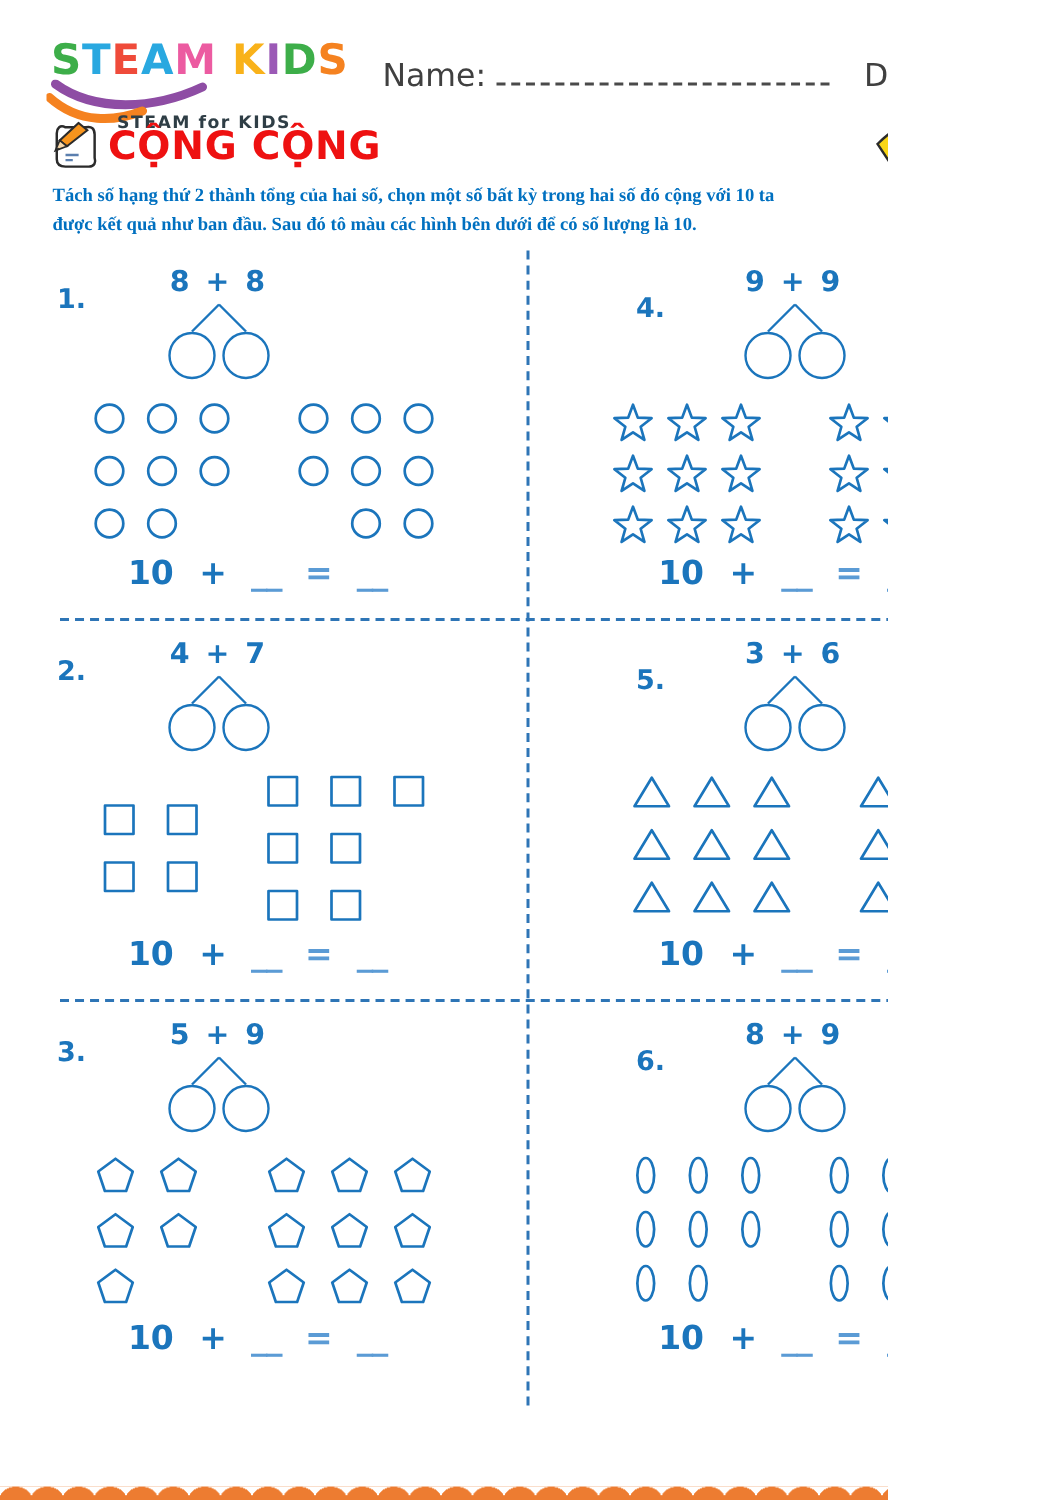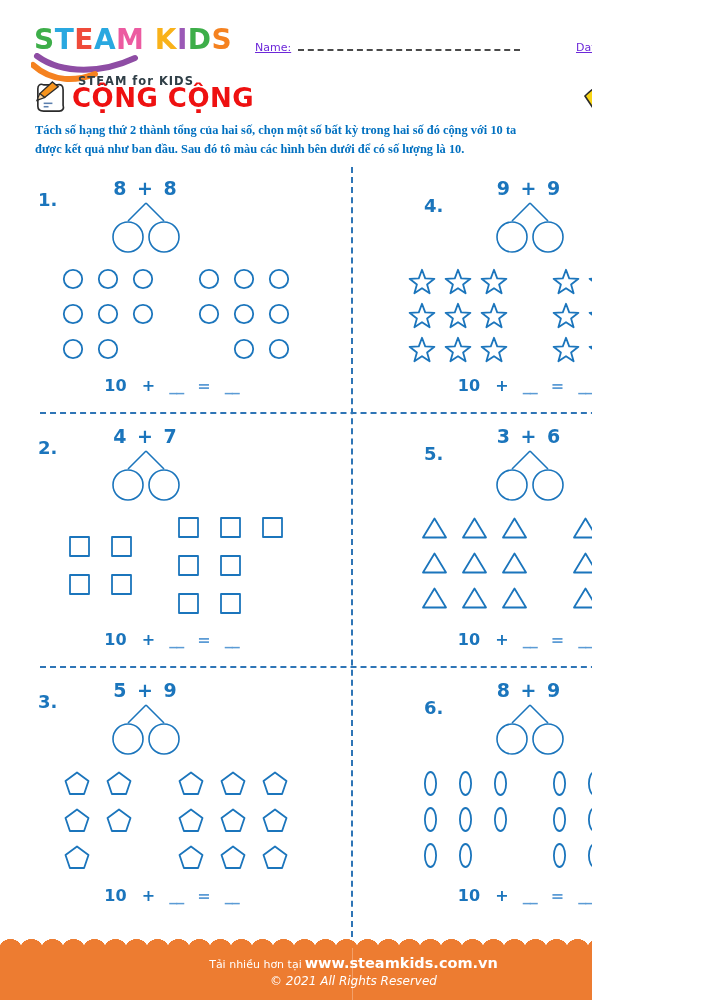--- a/index.html
+++ b/index.html
@@ -7,21 +7,21 @@
   body { font-family:"DejaVu Sans","Liberation Sans",sans-serif; width:707px; height:1000px; }
   .page { position:relative; width:592px; height:1000px; background:#fff; overflow:hidden; }
 
   
   .logo { position:absolute; left:34px; top:26px; }
   .logo-letters { font-size:28px; font-weight:800; line-height:1; letter-spacing:0.5px; }
   .logo-swoosh { position:absolute; left:-3px; top:27px; }
   .logo-tagline { position:absolute; left:44px; top:48px; font-size:11.5px; font-weight:bold;
                   color:#2F3E46; letter-spacing:1px; white-space:nowrap; }
 
-  .field { position:absolute; font-size:11px; color:#6d28d9; white-space:nowrap;text-decoration:underline; }
+  .field { position:absolute; font-size:21px; color:#404040; white-space:nowrap; }
   .name-field { left:255px; top:38px; }
   .date-field { left:576px; top:38px; }
   .dotline { display:inline-block; border-bottom:2px dashed #4a4a4a; height:13px; margin-left:7px; }
   .name-line { width:222px; }
   .date-line { width:102px; }
 
   .title-row { position:absolute; left:32px; top:81px; display:flex; align-items:center; gap:5px; }
   .page-title { font-size:26px; font-weight:800; color:var(--title-red,#EE1111); letter-spacing:0.5px; }
 
   .ruler-art { position:absolute; left:583px; top:56px; }
@@ -42,21 +42,21 @@
   .tree-wrap { margin-top:12px; display:flex; flex-direction:column; align-items:center; }
   .col-l .tree-wrap { transform:translateX(-30px); }
   .equation { font-size:19px; font-weight:600; color:var(--shape-blue,#1B75BC);
               letter-spacing:2px; margin-bottom:1px; }
   .tree-svg { stroke:var(--shape-blue,#1B75BC); fill:none; stroke-width:1.6; }
 
   .groups { display:flex; gap:44px; align-items:center; margin-top:14px; }
   .shape-grid { display:grid; }
   .shape-svg { display:block; }
 
-  .answer { margin-top:auto; margin-bottom:18px; font-size:16px; white-space:nowrap; }
+  .answer { margin-top:auto; margin-bottom:18px; font-size:22px; white-space:nowrap; }
   .cell:nth-child(5) .answer, .cell:nth-child(6) .answer { margin-bottom:30px; }
   .ans-dark { color:var(--shape-blue,#1B75BC); font-weight:600; }
   .ans-plus { margin-left:10px; }
   .ans-light { color:var(--answer-light,#5B9BD5); font-weight:700; }
   .ans-blank { margin:0 9px; letter-spacing:-1px; }
 
   
   .divider-v { position:absolute; left:351px; top:167px; height:770px; border-left:2px dashed var(--divider-blue,#2E75B6); }
   .divider-h { position:absolute; left:40px; width:627px; border-top:2px dashed var(--divider-blue,#2E75B6); }
   .divider-h1 { top:412px; }
@@ -734,22 +734,15 @@
     </div>
   </div>
     </main>
 
   <div class="divider-v"></div>
   <div class="divider-h divider-h1"></div>
   <div class="divider-h divider-h2"></div>
 
   <footer class="footer">
     <div class="scallops"></div>
-    <div class="band">
-      <div class="footer-center-line"></div>
-      <div class="line1">
-        <span>Tải nhiều hơn tại</span><b>www.steamkids.com.vn</b>
-      </div>
-      <div class="line2">© 2021 All Rights Reserved</div>
-    </div>
   </footer>
 
 </div>
 
 </body></html>

